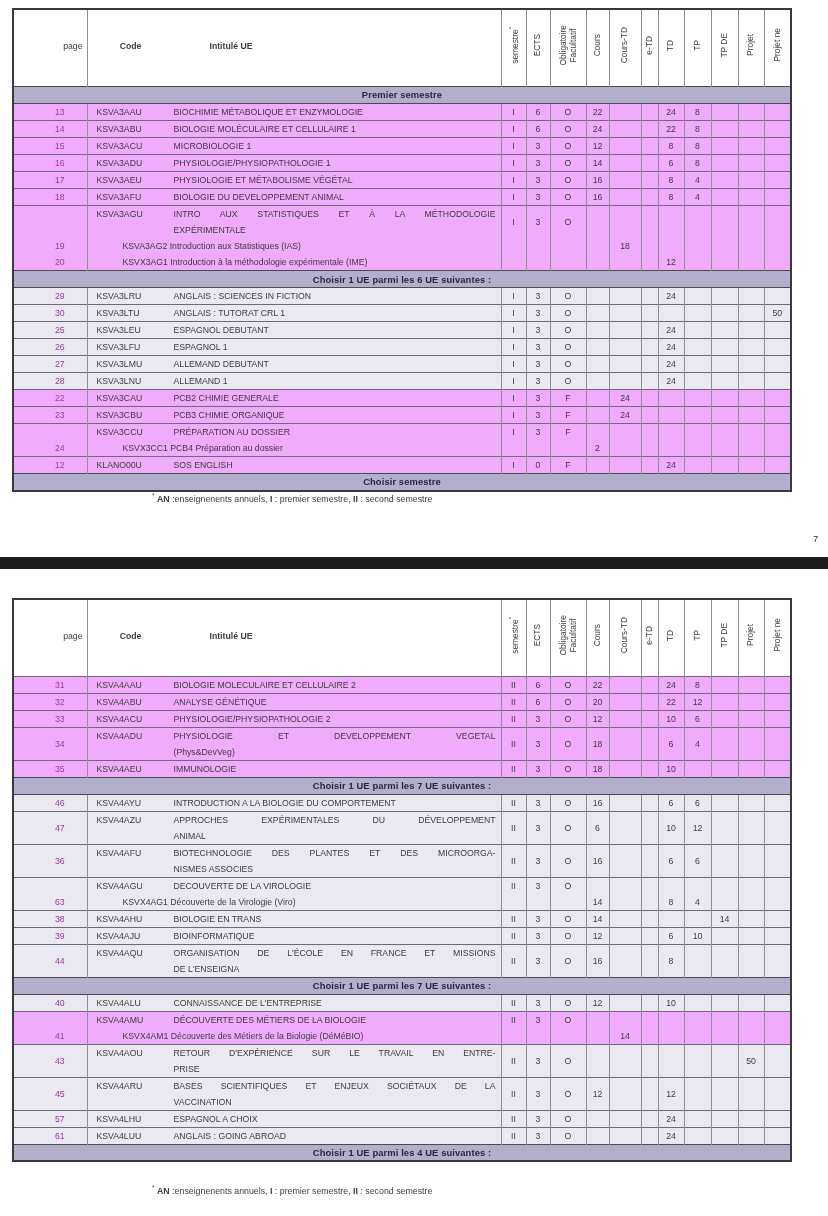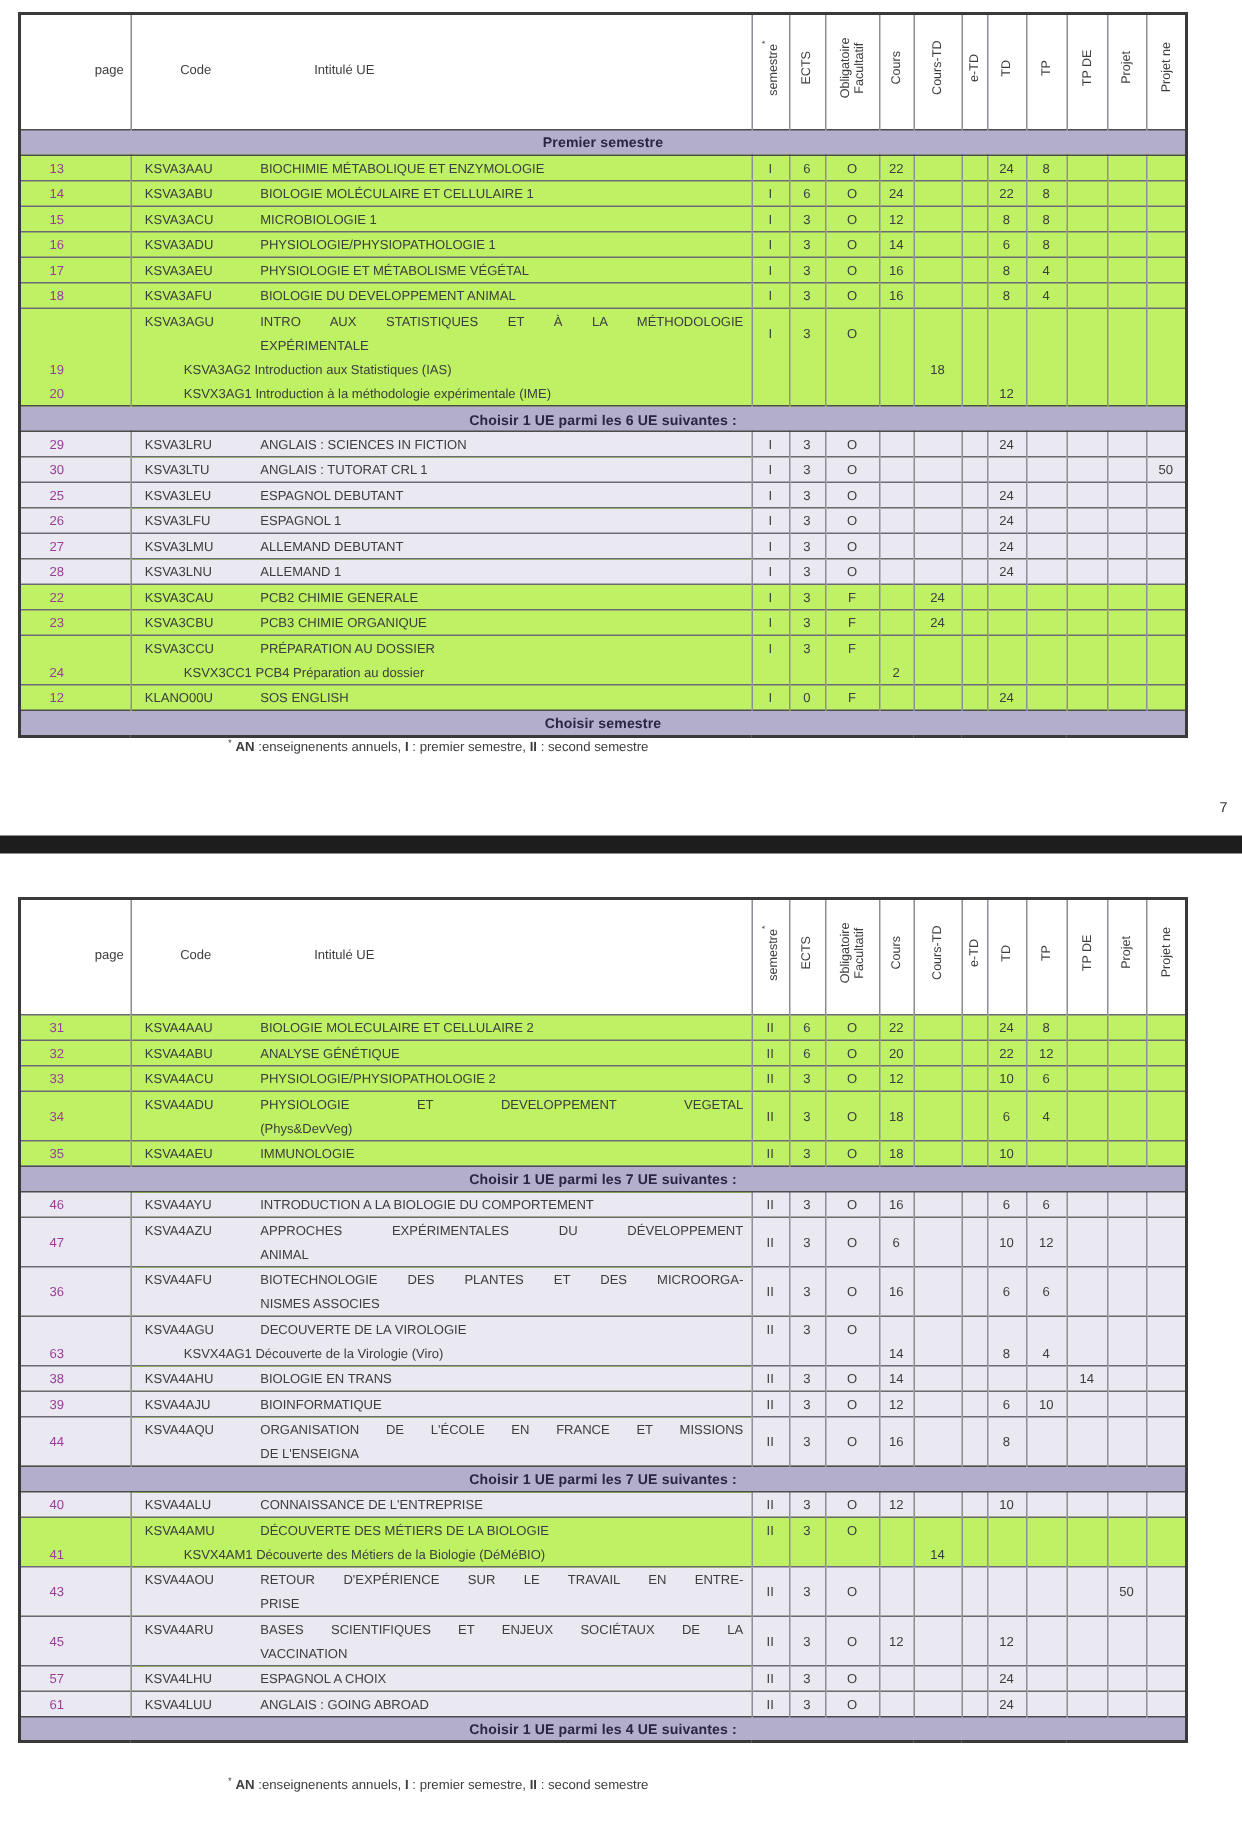--- a/index.html
+++ b/index.html
@@ -4,46 +4,46 @@
 <style>
   * { margin:0; padding:0; box-sizing:border-box; }
   html,body { background:#ffffff; }
   body { width:828px; height:1216px; font-family:"Liberation Sans", sans-serif; color:#3d3d3d; }
   .canvas { position:relative; width:828px; height:1216px; background:#fff; overflow:hidden; }
 
   .tblwrap { position:absolute; left:12px; }
   .t1 { top:8px; }
   .t2 { top:598px; }
 
-  table.ue { border-collapse:collapse; table-layout:fixed; width:778px; background:#bef264;
+  table.ue { border-collapse:collapse; table-layout:fixed; width:778px; background:#f0abfc;
              border:2px solid #3a3a3a; }
   table.ue td { border-left:1px solid #8f8c9c; border-top:1px solid #6c6a76;
                 font-size:8.7px; vertical-align:middle; }
   table.ue tr td:first-child { border-left:none; }
 
   tr.hdr td { border-top:none; height:77px; background:#fff; }
   td.h-page { vertical-align:bottom; text-align:right; padding:0 4px 3px 0; }
-  td.h-ct   { vertical-align:bottom; }
+  td.h-ct   { vertical-align:bottom;font-weight:bold; }
   .hctwrap { display:flex; align-items:flex-end; padding-bottom:3px; }
   .h-code { width:86px; text-align:center; }
   .h-title { flex:1; text-align:left;margin-left:36px; }
   td.h-rot { vertical-align:bottom; text-align:center; padding-bottom:3px; }
   span.v { writing-mode:vertical-rl; transform:rotate(180deg); display:inline-block;
            font-size:8.4px; line-height:9.5px; white-space:nowrap; }
   span.v sup { font-size:6px; }
 
   tr.banner td { background:#b3aecb; color:#2a2642; font-weight:bold; font-size:9.4px;
                  text-align:center; height:17px; border-top:1px solid #4c4c4c;
                  border-bottom:1px solid #4c4c4c; letter-spacing:.1px; }
 
   tr.ue td, tr.sub td { height:16.5px; }
   tr.sub td { border-top:none; }
   tr.shaded td { background:#eae8f0; }
 
-  td.pagecol { text-align:left; color:#9c3a9c;padding-left:19px; }
+  td.pagecol { text-align:center; color:#9c3a9c;padding-left:19px; }
   td.num { text-align:center; }
   td.ct { padding:0; overflow:hidden; }
   .ctwrap { display:flex; align-items:flex-start; }
   .code { flex:0 0 77px; margin-left:9px; line-height:16px; }
   .title { flex:1; margin-right:5px; line-height:16px; }
   .tl { line-height:16px; }
   .tl.just { text-align:justify; text-align-last:justify; }
   .subtext { padding-left:35px; line-height:16px; }
 
   .footnote { position:absolute; left:152px; font-size:8.8px; color:#3d3d3d; white-space:nowrap; }

